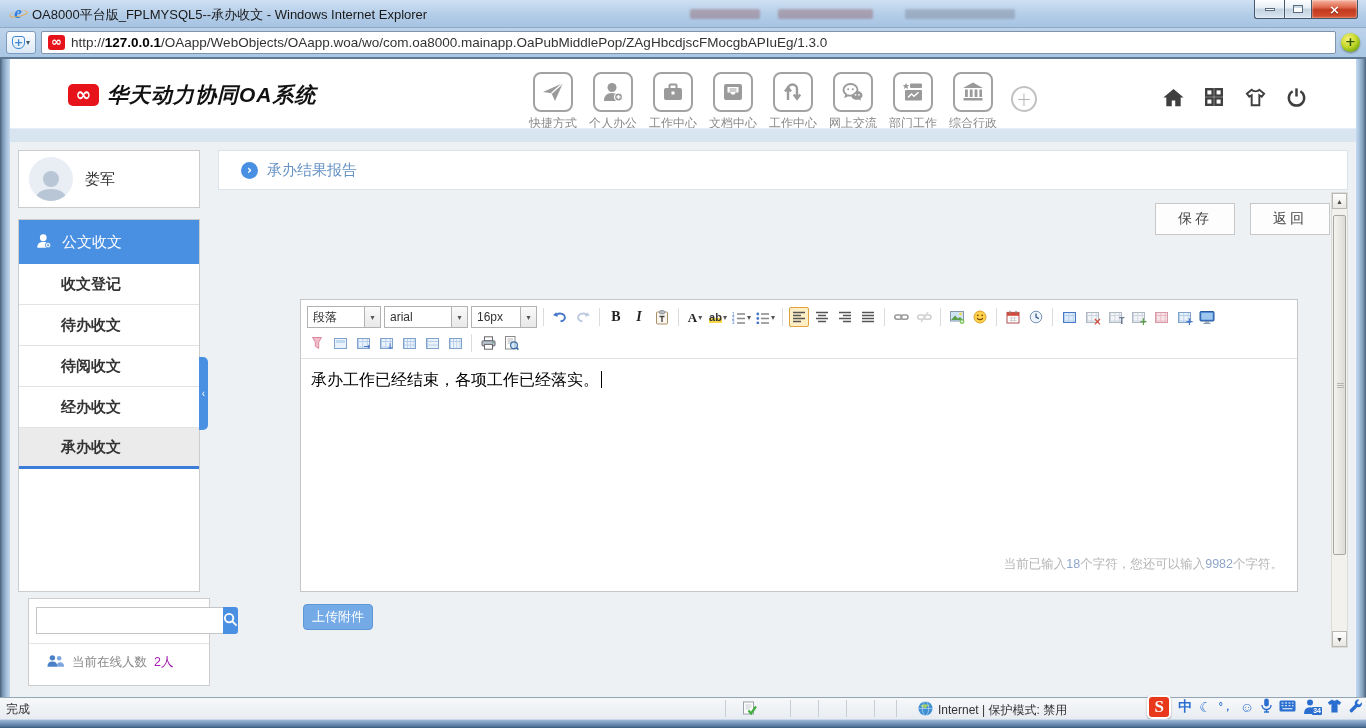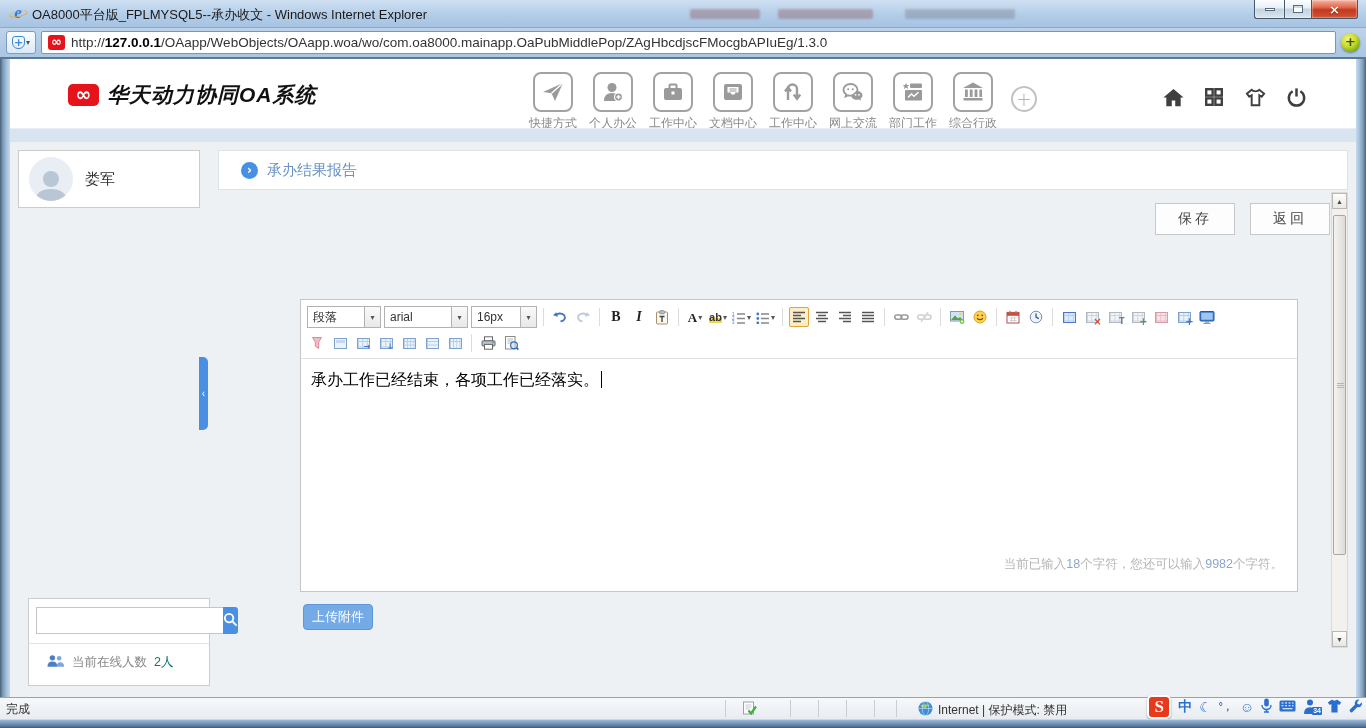--- a/index.html
+++ b/index.html
@@ -83,21 +83,21 @@
   .menuitem { height:41px; line-height:40px; padding-left:42px; font-size:15px; font-weight:bold; color:#333;
     border-bottom:1px solid #e3e3e3; background:#fff; }
   .menuitem.sel { background:#ebebeb; border-bottom:3px solid #3b7dd8; line-height:38px; }
   .handle { left:189px; top:298px; width:9px; height:73px; background:#4a90e2; border:none; border-radius:0 5px 5px 0;
     color:#fff; font-size:10px; display:flex; align-items:center; justify-content:center; position:absolute; }
   .bottompanel { left:8px; top:539px; width:182px; height:88px;margin-left:10px; }
   .searchrow { display:flex; margin:8px 7px 0 7px; height:27px; }
   .searchinput { flex:1; border:1px solid #c5c5c5; border-right:none; background:#fff; outline:none; padding:0 5px; font-size:13px; }
   .searchbtn { width:28px; background:#4a90e2; border:none; border-radius:0 3px 3px 0; display:flex; align-items:center; justify-content:center; }
   .onlinerow { border-top:1px solid #e3e3e3; margin-top:9px; height:38px; display:flex; align-items:center; gap:7px; padding-left:18px; font-size:12.5px; color:#888; }
-  .onlinecount { color:#0f766e; }
+  .onlinecount { color:#a21caf; }
 
   
   .titlebox { left:208px; top:91px; width:1130px; height:40px; border:1px solid #dbe2ea; display:flex; align-items:center; gap:9px; padding-left:22px; }
   .title-arrow { width:17px; height:17px; border-radius:50%; background:#4a90e2; color:#fff; font:bold 12px/16px "DejaVu Sans",sans-serif; text-align:center; }
   .pagetitle { color:#6893c4; font-size:15px; }
   .actbtn { position:absolute; width:80px; height:32px; background:#fdfdfd; border:1px solid #c8c8c8; font-size:14px; color:#444;
     display:flex; align-items:center; justify-content:center; letter-spacing:3px; }
 
   
   .editor { left:290px; top:240px; width:998px; height:293px; border:1px solid #c6c6c6; background:#fff; position:absolute; }
@@ -320,20 +320,38 @@
     <div class="panel usercard">
       <span class="avatar">
         <svg width="36" height="34" viewBox="0 0 36 34">
             <circle cx="18" cy="12" r="8" fill="#b9c6d6"></circle>
             <path d="M2 36 Q2 22 18 22 Q34 22 34 36 Z" fill="#b9c6d6"></path>
           </svg>
       </span>
       <span class="username">娄军</span>
     </div>
 
+    <div class="panel menupanel">
+      <div class="menuhead">
+        <span>
+          <svg width="18" height="18" viewBox="0 0 24 24" fill="#fff">
+              <circle cx="11" cy="7.5" r="4.5"></circle>
+              <path d="M3 21 Q3 13 11 13 Q19 13 19 21 Z"></path>
+              <circle cx="17.5" cy="17.5" r="3.6" stroke="#4a90e2" stroke-width="1.2"></circle>
+              <path d="M15.8 17.5 h3.4 M17.5 15.8 v3.4" stroke="#4a90e2" stroke-width="1.1"></path>
+            </svg>
+        </span>
+        <span>公文收文</span>
+      </div>
+      <div class="menuitem">收文登记</div>
+      <div class="menuitem">待办收文</div>
+      <div class="menuitem">待阅收文</div>
+      <div class="menuitem">经办收文</div>
+      <div class="menuitem sel">承办收文</div>
+    </div>
 
     <div class="handle">
         <span>‹</span>
       </div>
 
     <div class="panel bottompanel">
       <div class="searchrow">
         <input class="searchinput" value="" style="">
         <button class="searchbtn">
           <span>

